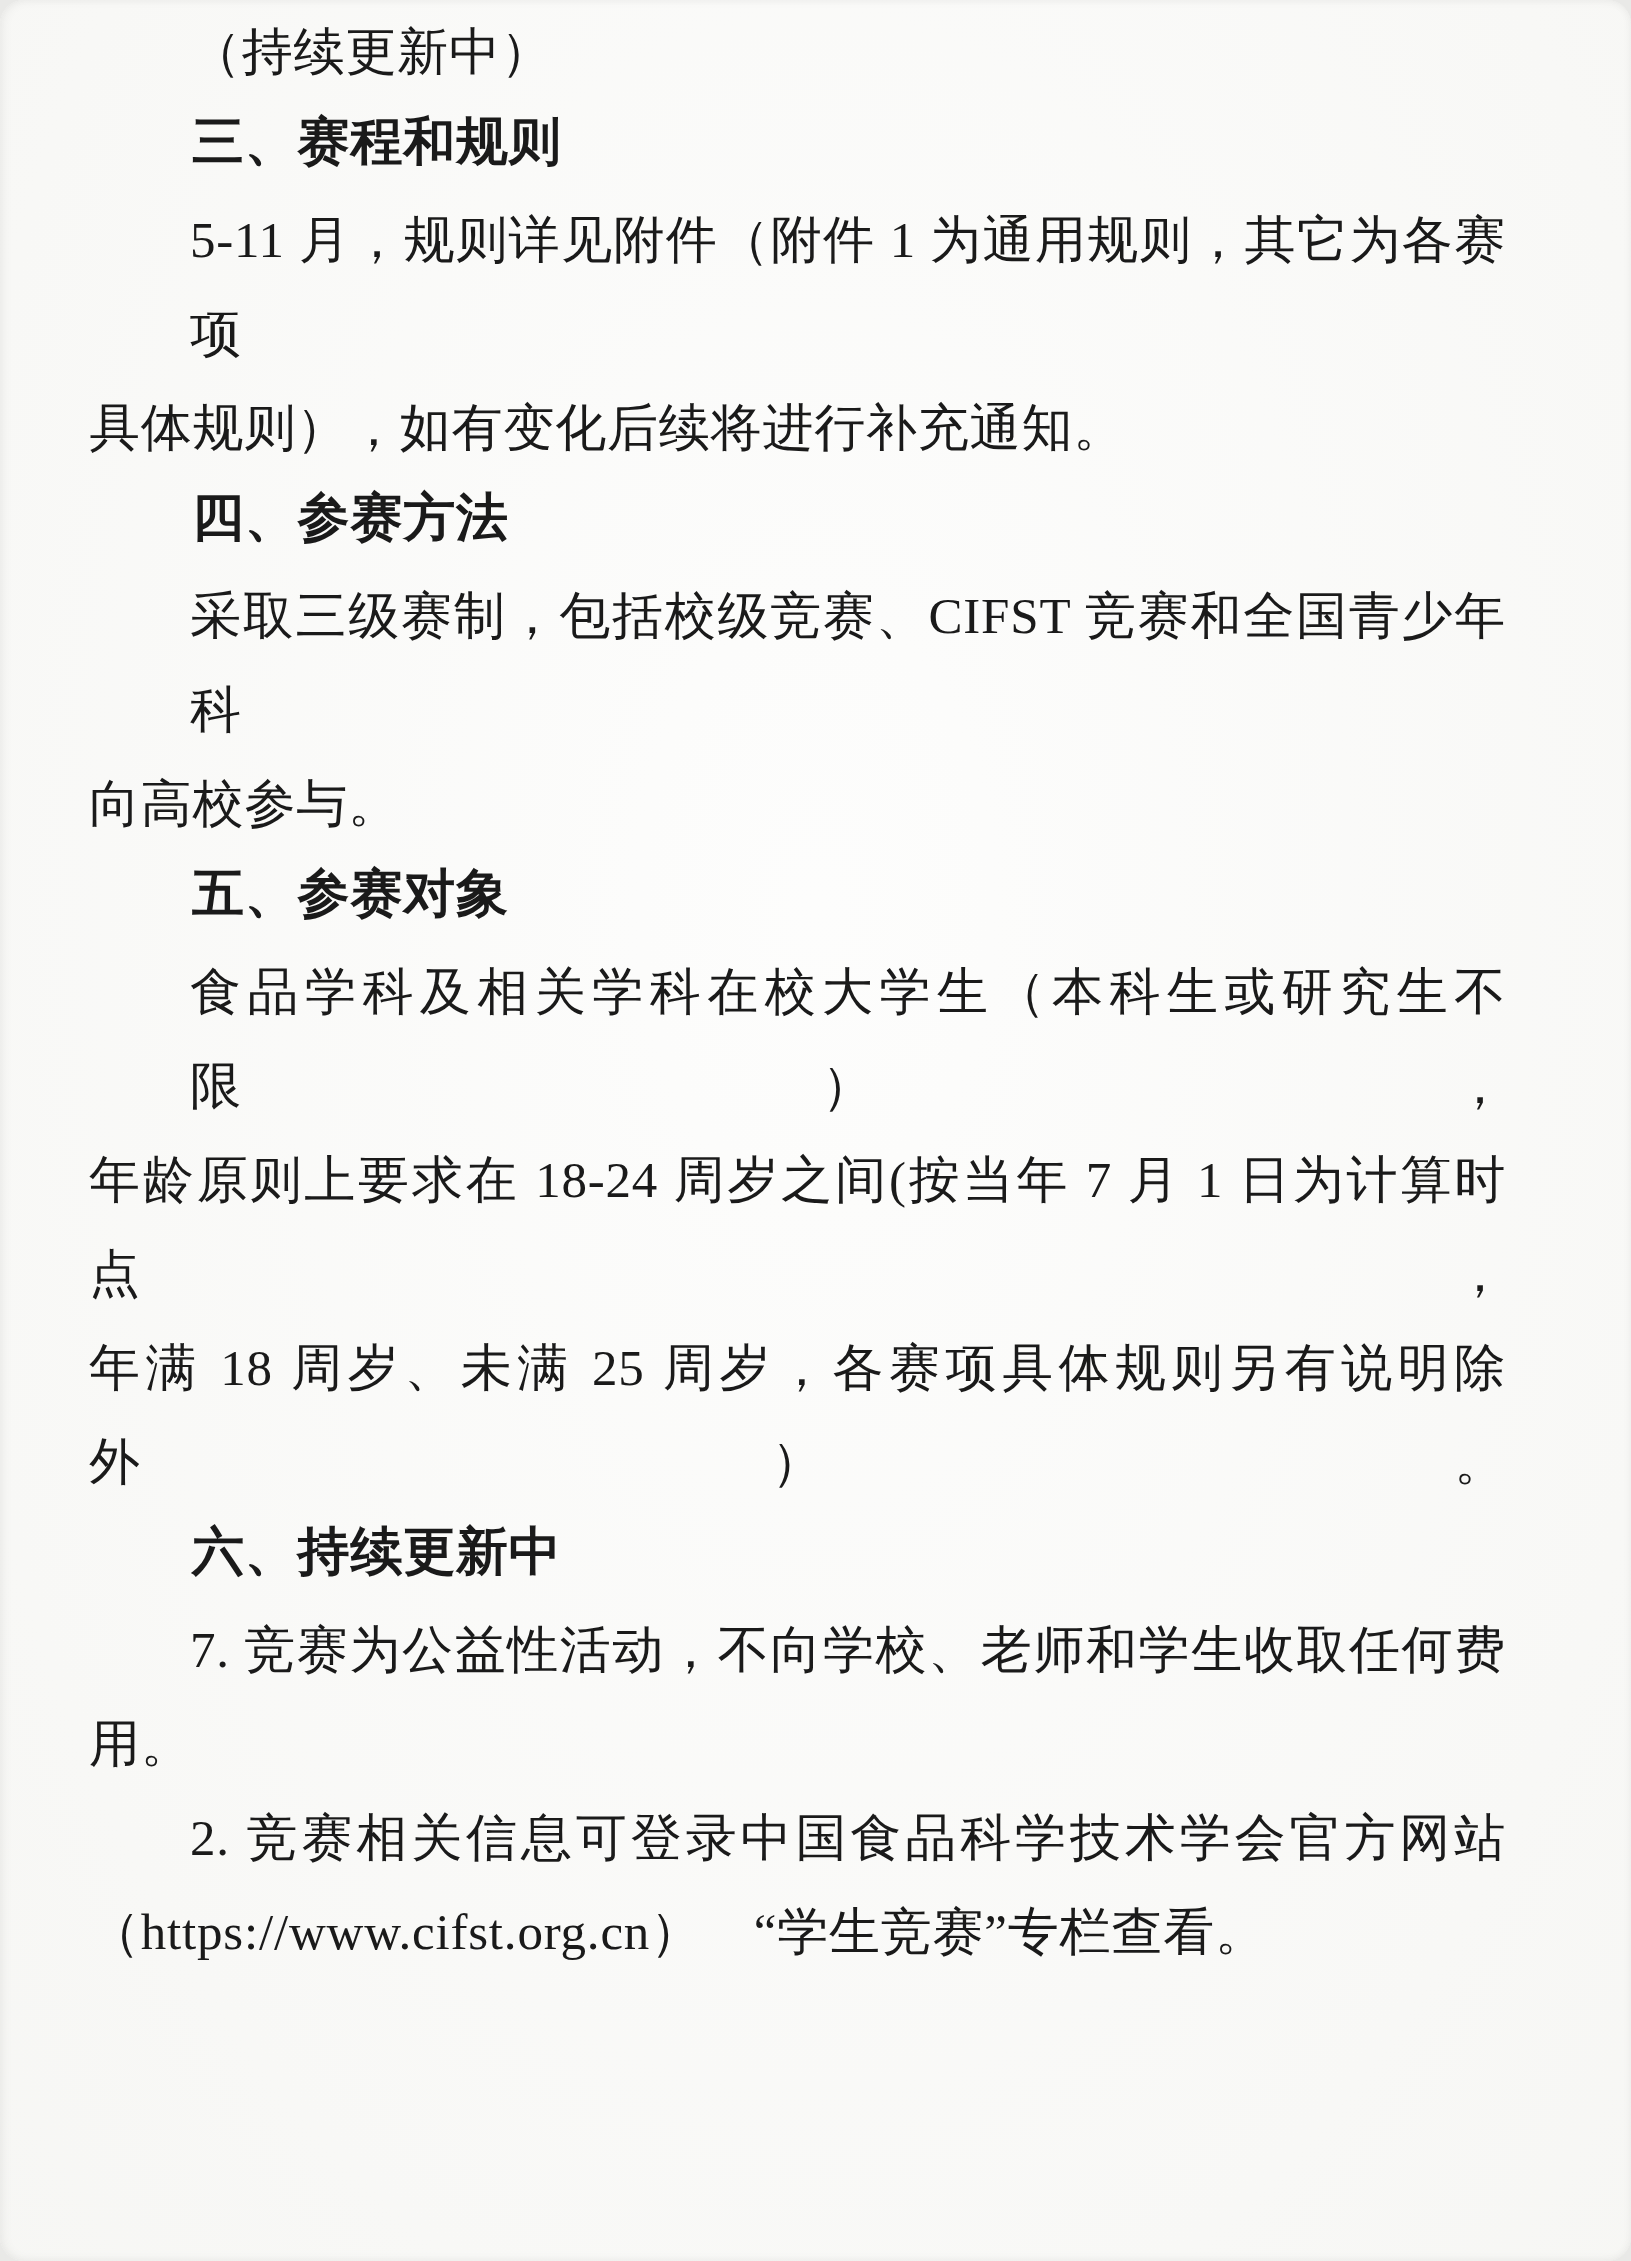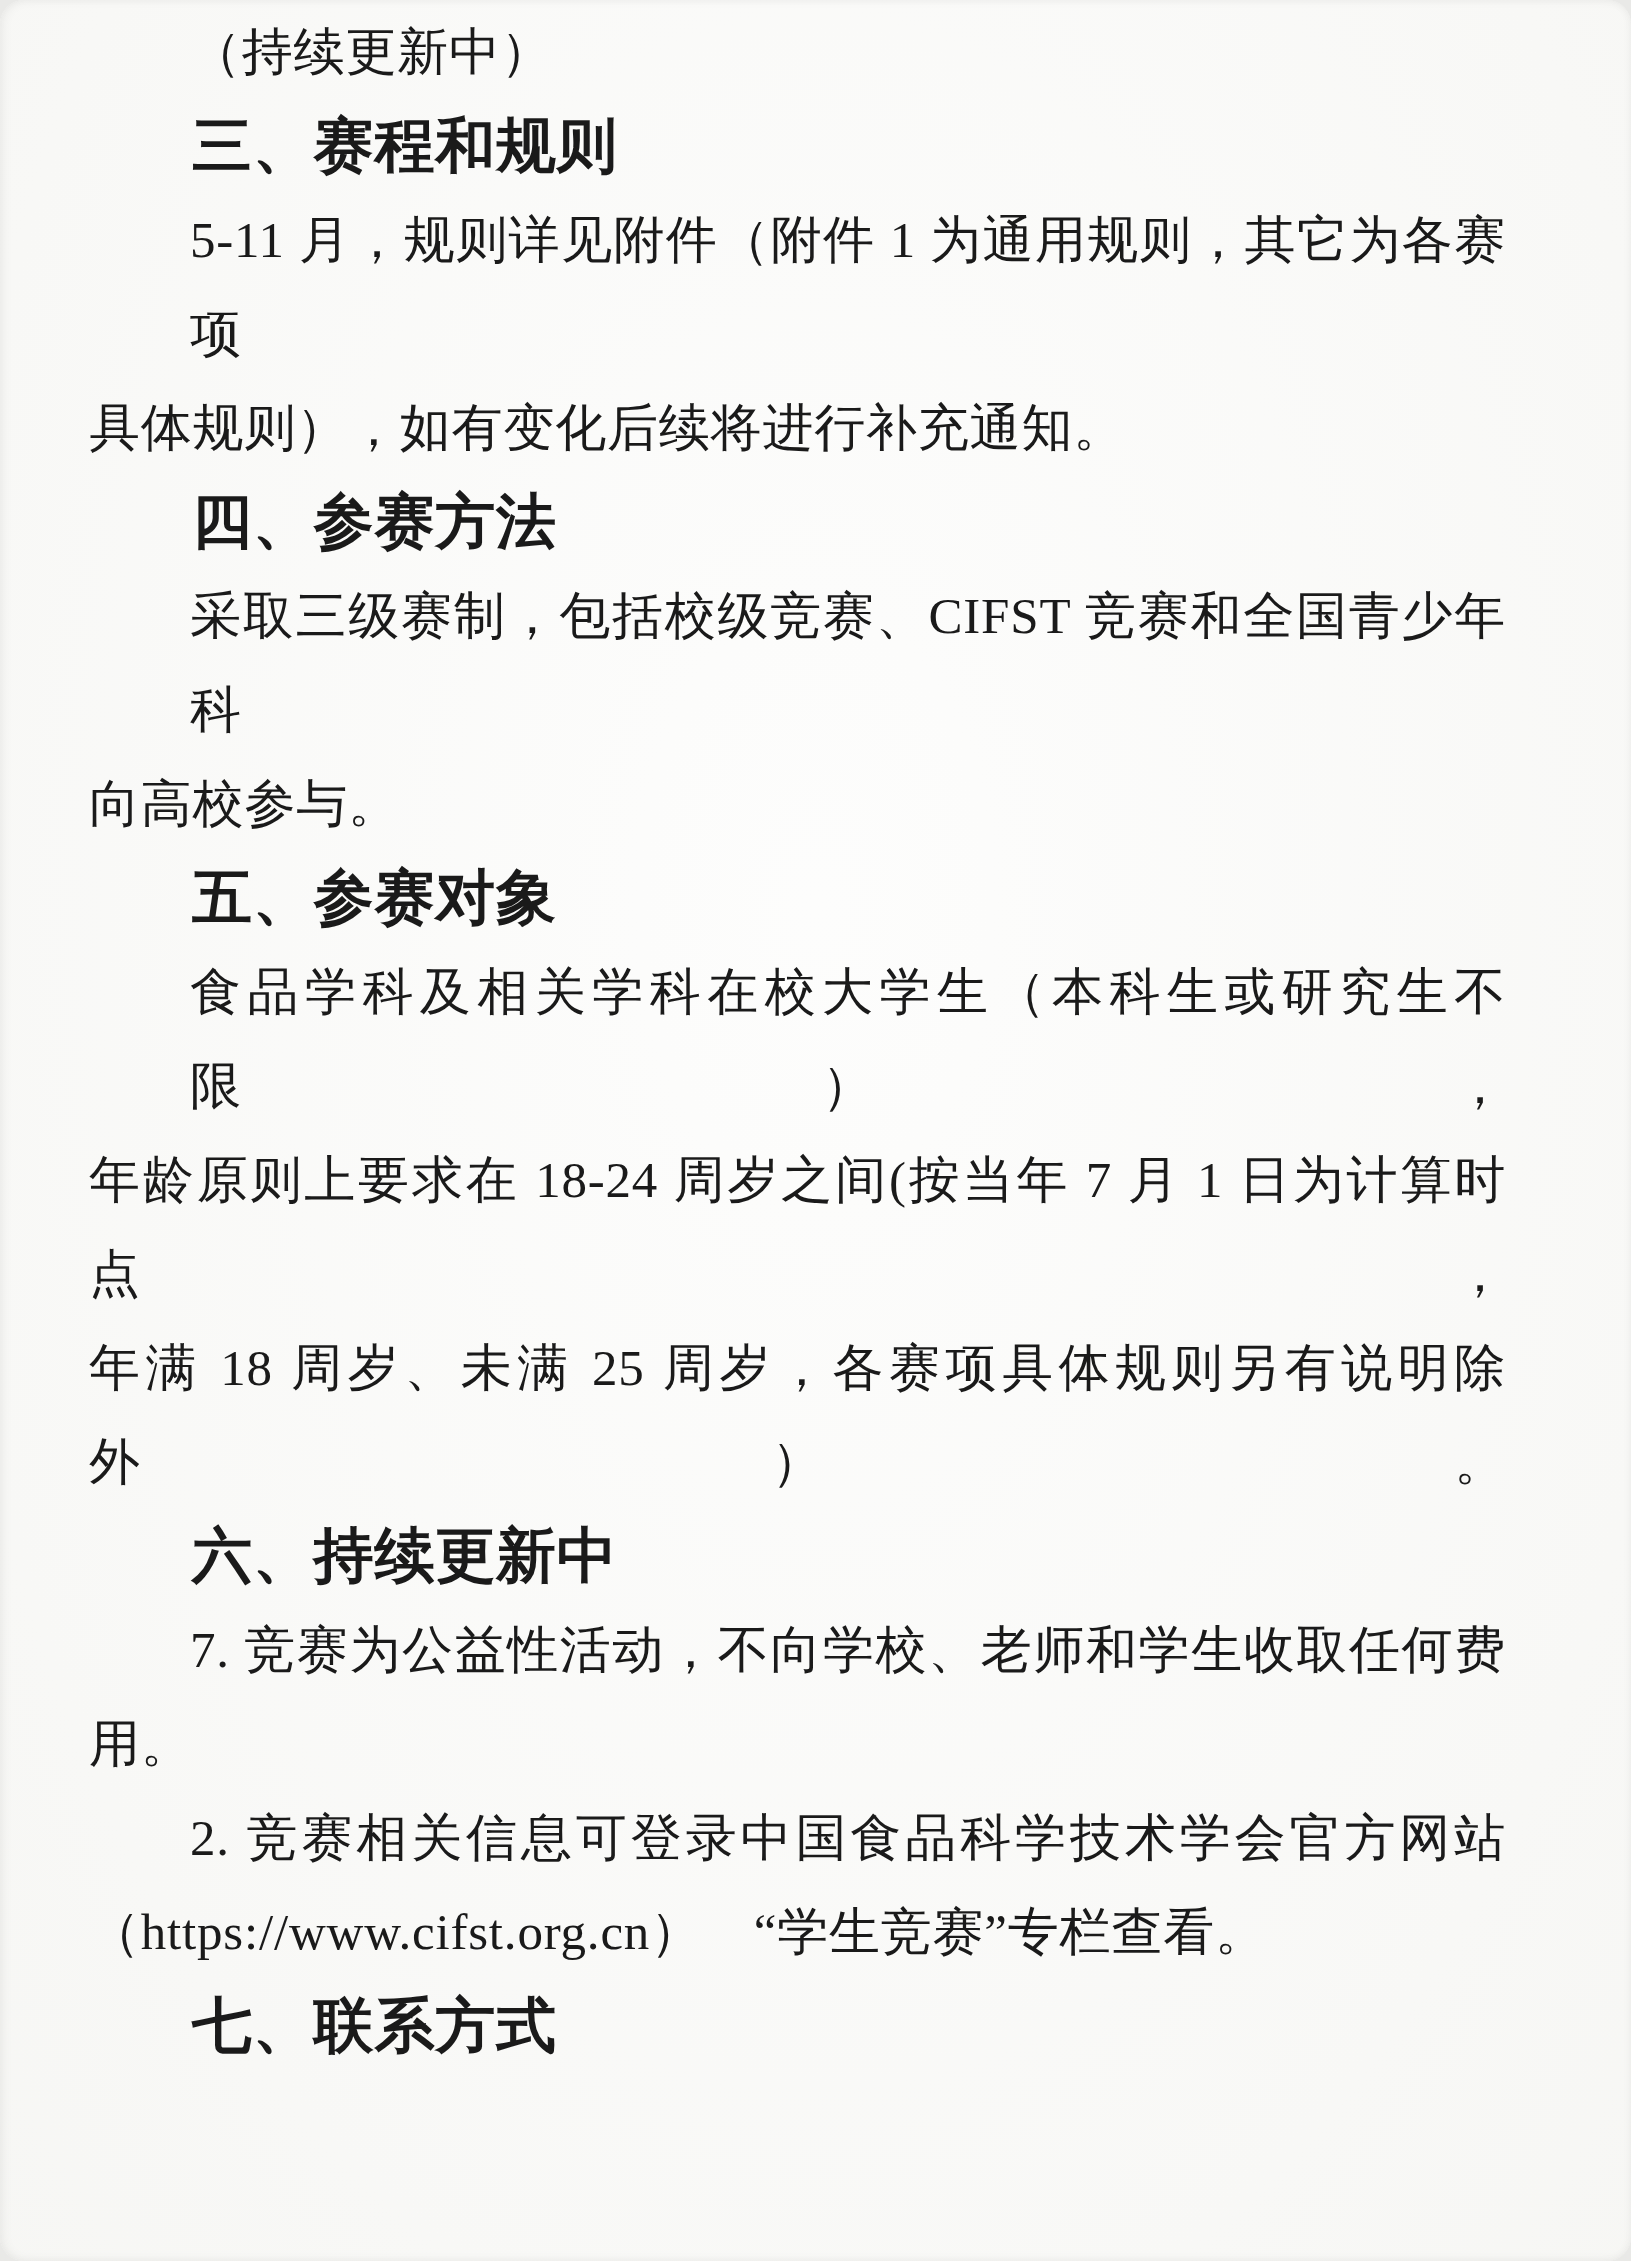--- a/index.html
+++ b/index.html
@@ -35,23 +35,23 @@
   .indent {
     padding-left: 101px;
   }
   
   .j {
     text-align: justify;
     text-align-last: justify;
   }
   
   .h {
-    font-family: Liberation Sans, sans-serif;
+    font-family: Liberation Mono, monospace;
     font-weight: bold;
-    font-size: 60px;
+    font-size: 52px;
     letter-spacing: 0.8px;
     padding-left: 103px;
   }
 </style>
 </head>
 <body>
 
 <div class="page">
   <div class="content">
 
@@ -74,17 +74,16 @@
     <div class="line j">年满 18 周岁、未满 25 周岁，各赛项具体规则另有说明除外）。</div>
 
     <div class="line h">六、持续更新中</div>
 
     <div class="line indent j">7. 竞赛为公益性活动，不向学校、老师和学生收取任何费</div>
     <div class="line">用。</div>
 
     <div class="line indent j">2. 竞赛相关信息可登录中国食品科学技术学会官方网站</div>
     <div class="line">（https://www.cifst.org.cn）　“学生竞赛”专栏查看。</div>
 
-    <div class="line h">七、联系方式</div>
 
   </div>
 </div>
 
 
 </body></html>

